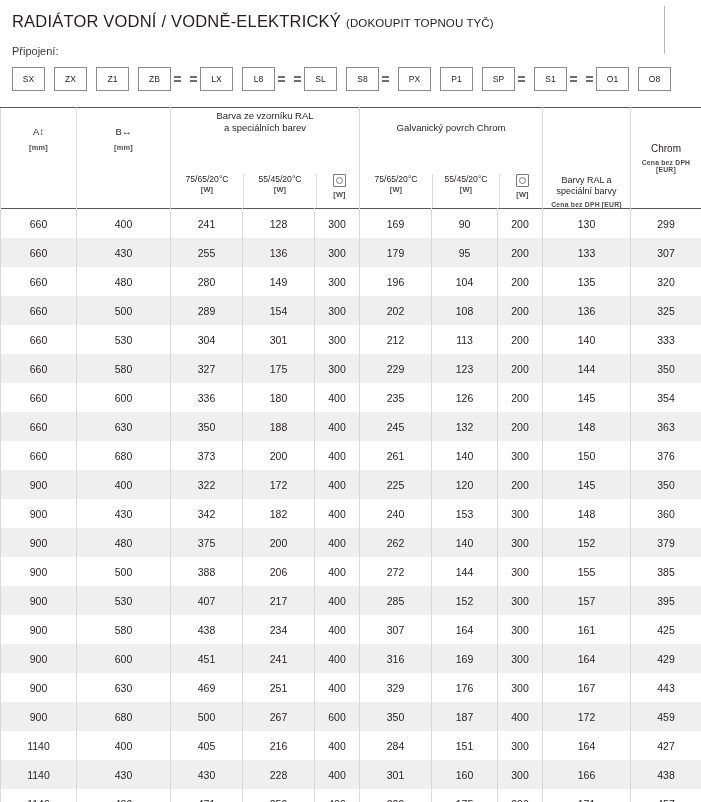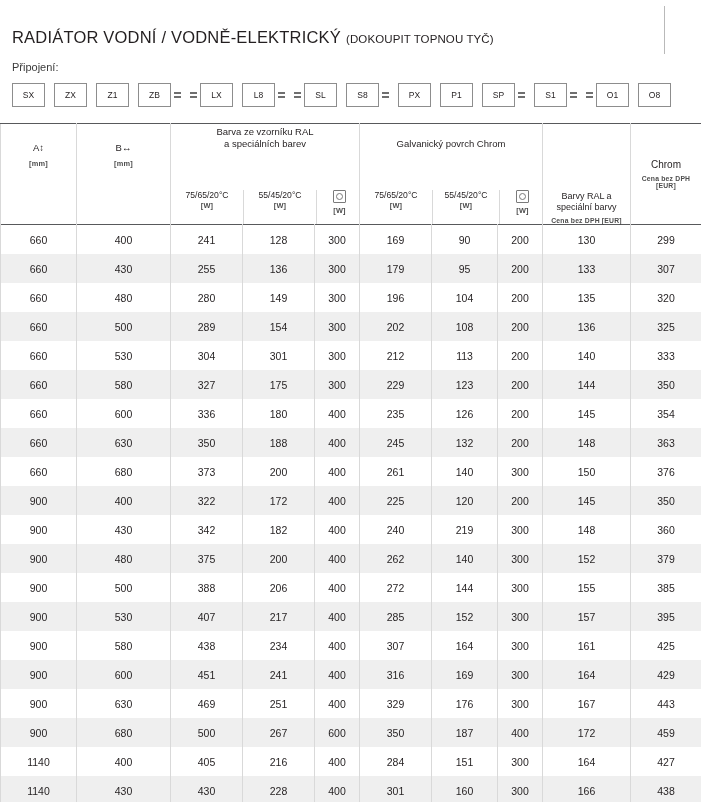--- a/index.html
+++ b/index.html
@@ -15,21 +15,21 @@
     overflow: hidden;
     position: relative;
   }
 
   
   .page {
     padding: 0;
     position: relative;
   }
   .title-row {
-    padding: 28px 0 0 12px;
+    padding: 12px 0 0 12px;
     display: flex;
     align-items: baseline;
   }
   .title-main {
     font-size: 16.5px;
     font-weight: 400;
     letter-spacing: 0.2px;
     color: #231f20;
   }
   .title-sub {
@@ -506,21 +506,21 @@
           <td>145</td>
           <td>350</td>
         </tr>
         <tr>
           <td>900</td>
           <td>430</td>
           <td>342</td>
           <td>182</td>
           <td>400</td>
           <td>240</td>
-          <td>219</td>
+          <td>153</td>
           <td>300</td>
           <td>148</td>
           <td>360</td>
         </tr>
         <tr>
           <td>900</td>
           <td>480</td>
           <td>375</td>
           <td>200</td>
           <td>400</td>

